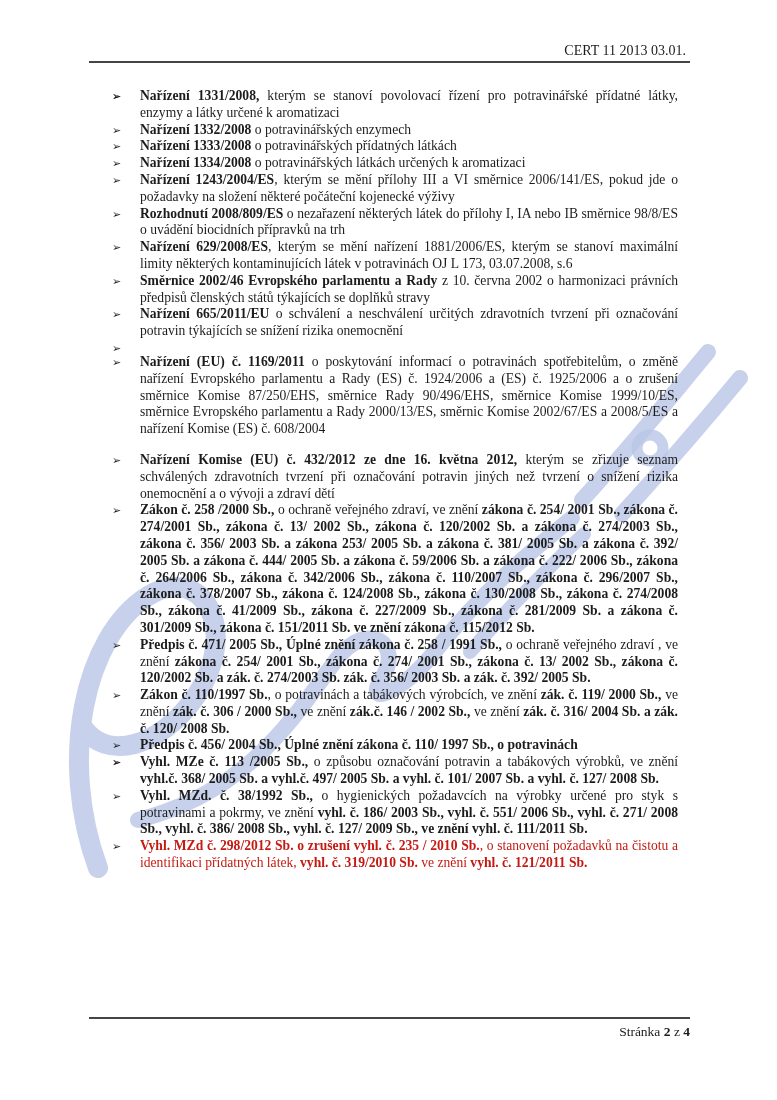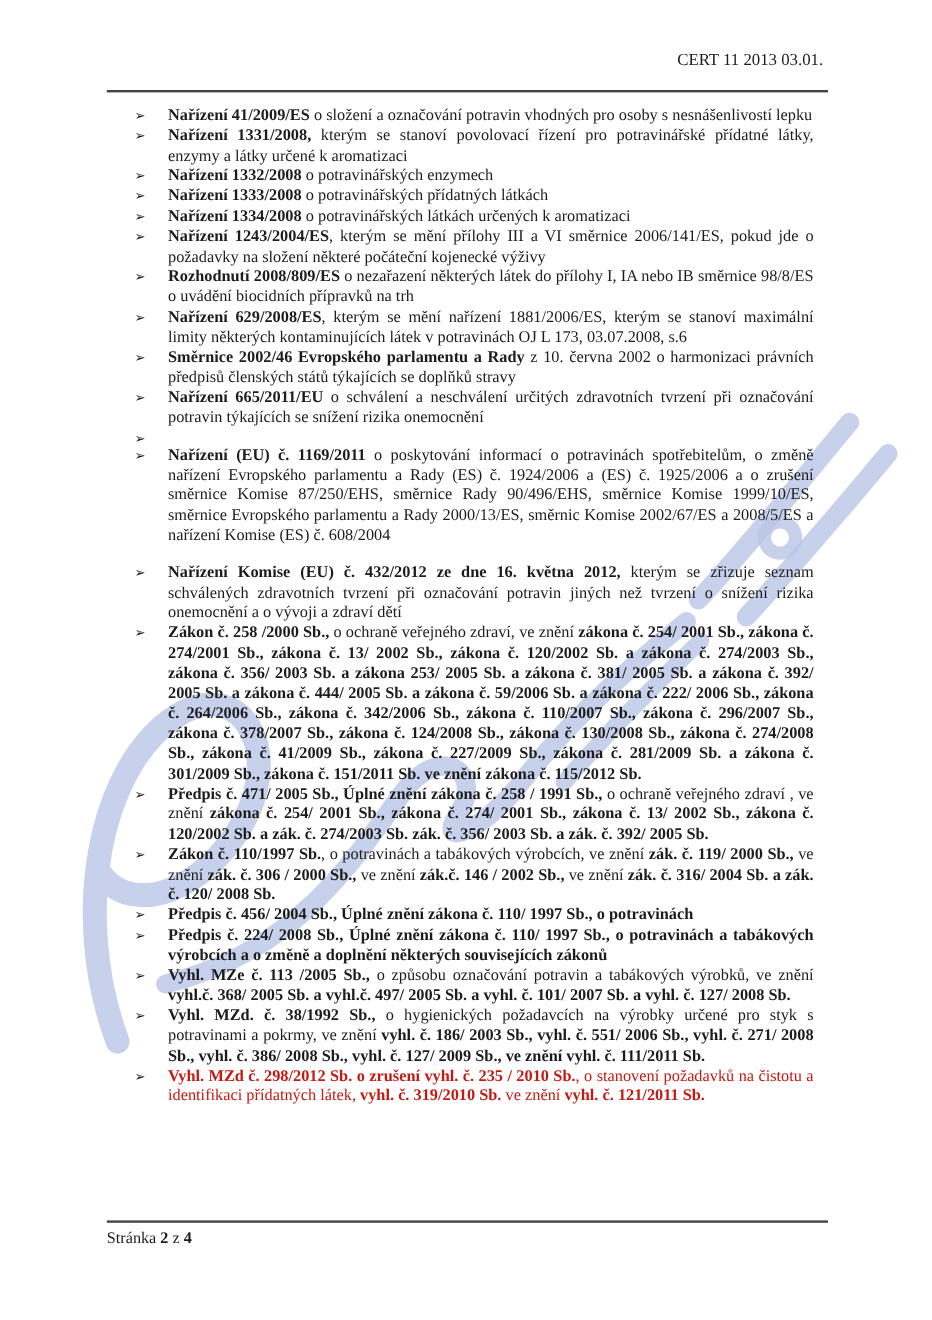--- a/index.html
+++ b/index.html
@@ -19,21 +19,21 @@
     pointer-events: none;
   }
   .header-block {
     position: absolute;
     left: 89px; right: 87px; top: 42px;
     z-index: 1;
     border-bottom: 2px solid var(--rule, #454545);
     text-align: right;
     font-size: 14px;
     line-height: 17px;
-    padding: 0 4px 16px 0;
+    padding: 0 4px 2px 0;
   }
   .list-wrap {
     position: absolute;
     left: 89px; top: 88px;
     width: 601px;
     z-index: 1;
   }
   ul.reg-list { list-style: none; margin: 0; padding: 0; }
   .list-item {
     position: relative;
@@ -51,21 +51,21 @@
     color: var(--text, #1c1c1c);
   }
   .group-gap { margin-top: 14px; }
   .list-item b { font-weight: bold; }
   .red { color: var(--red, #c41a12); }
   .footer-block {
     position: absolute;
     left: 89px; right: 87px; top: 1017px;
     z-index: 1;
     border-top: 2px solid var(--rule, #454545);
-    text-align: left;
+    text-align: right;
     font-size: 13.5px;
     line-height: 17px;
     padding-top: 4px;
   }
 </style>
 </head>
 <body>
 
 <div class="page">
 
@@ -79,38 +79,38 @@
       <circle stroke-width="11" cx="650" cy="448" r="13"></circle>
     </g>
   </svg>
 
   <div class="header-block">
     <span>CERT 11 2013 03.01.</span>
   </div>
 
   <div class="list-wrap">
     <ul class="reg-list">
-        <li class="list-item"><span class="bullet">➢</span><span class="item-text"><b>Nařízení 41/2009/ES</b><span> o složení a označování potravin vhodných pro osoby s nesnášenlivostí lepku</span></span></li>
+        <li class="list-item"><span class="bullet">➢</span></li>
         <li class="list-item"><span class="bullet">➢</span><span class="item-text"><b>Nařízení 1331/2008,</b><span> kterým se stanoví povolovací řízení pro potravinářské přídatné látky, enzymy a látky určené k aromatizaci</span></span></li>
         <li class="list-item"><span class="bullet">➢</span><span class="item-text"><b>Nařízení 1332/2008</b><span> o potravinářských enzymech</span></span></li>
         <li class="list-item"><span class="bullet">➢</span><span class="item-text"><b>Nařízení 1333/2008</b><span> o potravinářských přídatných látkách</span></span></li>
         <li class="list-item"><span class="bullet">➢</span><span class="item-text"><b>Nařízení 1334/2008</b><span> o potravinářských látkách určených k aromatizaci</span></span></li>
         <li class="list-item"><span class="bullet">➢</span><span class="item-text"><b>Nařízení 1243/2004/ES</b><span>, kterým se mění přílohy III a VI směrnice 2006/141/ES, pokud jde o požadavky na složení některé počáteční kojenecké výživy</span></span></li>
         <li class="list-item"><span class="bullet">➢</span><span class="item-text"><b>Rozhodnutí 2008/809/ES</b><span> o nezařazení některých látek do přílohy I, IA nebo IB směrnice 98/8/ES o uvádění biocidních přípravků na trh</span></span></li>
         <li class="list-item"><span class="bullet">➢</span><span class="item-text"><b>Nařízení 629/2008/ES</b><span>, kterým se mění nařízení 1881/2006/ES, kterým se stanoví maximální limity některých kontaminujících látek v potravinách OJ L 173, 03.07.2008, s.6</span></span></li>
         <li class="list-item"><span class="bullet">➢</span><span class="item-text"><b>Směrnice 2002/46 Evropského parlamentu a Rady</b><span> z 10. června 2002 o harmonizaci právních předpisů členských států týkajících se doplňků stravy</span></span></li>
         <li class="list-item"><span class="bullet">➢</span><span class="item-text"><b>Nařízení 665/2011/EU</b><span> o schválení a neschválení určitých zdravotních tvrzení při označování potravin týkajících se snížení rizika onemocnění</span></span></li>
         <li class="list-item"><span class="bullet">➢</span></li>
         <li class="list-item group-gap"><span class="bullet">➢</span><span class="item-text"><b>Nařízení (EU) č. 1169/2011</b><span> o poskytování informací o potravinách spotřebitelům, o změně nařízení Evropského parlamentu a Rady (ES) č. 1924/2006 a (ES) č. 1925/2006 a o zrušení směrnice Komise 87/250/EHS, směrnice Rady 90/496/EHS, směrnice Komise 1999/10/ES, směrnice Evropského parlamentu a Rady 2000/13/ES, směrnic Komise 2002/67/ES a 2008/5/ES a nařízení Komise (ES) č. 608/2004</span></span></li>
         <li class="list-item group-gap"><span class="bullet">➢</span><span class="item-text"><b>Nařízení Komise (EU) č. 432/2012  ze dne 16. května 2012,</b><span> kterým se zřizuje seznam schválených zdravotních tvrzení při označování potravin jiných než tvrzení o snížení rizika onemocnění a o vývoji a zdraví dětí</span></span></li>
         <li class="list-item"><span class="bullet">➢</span><span class="item-text"><b>Zákon č. 258 /2000 Sb.,</b><span> o ochraně veřejného zdraví, ve znění </span><b>zákona č. 254/ 2001 Sb., zákona č. 274/2001 Sb., zákona č. 13/ 2002 Sb., zákona č. 120/2002 Sb. a zákona č. 274/2003 Sb., zákona č. 356/ 2003 Sb. a zákona 253/ 2005 Sb. a zákona č. 381/ 2005 Sb. a zákona č. 392/ 2005 Sb. a zákona č. 444/ 2005 Sb. a zákona č. 59/2006 Sb. a zákona č. 222/ 2006 Sb., zákona č. 264/2006 Sb., zákona č. 342/2006 Sb., zákona č. 110/2007 Sb., zákona č. 296/2007 Sb., zákona č. 378/2007 Sb., zákona č. 124/2008 Sb., zákona č. 130/2008 Sb., zákona č. 274/2008 Sb., zákona č. 41/2009 Sb., zákona č. 227/2009 Sb., zákona č. 281/2009 Sb. a zákona č. 301/2009 Sb., zákona č. 151/2011 Sb. ve znění zákona č. 115/2012 Sb.</b></span></li>
         <li class="list-item"><span class="bullet">➢</span><span class="item-text"><b>Předpis č. 471/ 2005 Sb., Úplné znění zákona č. 258 / 1991 Sb.,</b><span> o ochraně veřejného zdraví , ve znění </span><b>zákona č. 254/ 2001 Sb., zákona č. 274/ 2001 Sb., zákona č. 13/ 2002 Sb., zákona č. 120/2002 Sb. a zák. č. 274/2003 Sb.  zák. č. 356/ 2003 Sb. a zák. č. 392/ 2005 Sb.</b></span></li>
         <li class="list-item"><span class="bullet">➢</span><span class="item-text"><b>Zákon č. 110/1997 Sb.</b><span>, o potravinách a tabákových výrobcích, ve znění </span><b>zák. č. 119/ 2000 Sb.,</b><span> ve znění </span><b>zák. č. 306 / 2000 Sb.,</b><span> ve znění </span><b>zák.č. 146 / 2002 Sb.,</b><span> ve znění </span><b>zák. č. 316/ 2004 Sb. a zák. č. 120/ 2008 Sb.</b></span></li>
         <li class="list-item"><span class="bullet">➢</span><span class="item-text"><b>Předpis č. 456/ 2004 Sb., Úplné znění zákona č. 110/ 1997 Sb., o potravinách</b></span></li>
-        <li class="list-item"><span class="bullet">➢</span><span class="item-text"><b>Předpis č. 224/ 2008 Sb., Úplné znění zákona č. 110/ 1997 Sb., o potravinách a tabákových výrobcích a o změně a doplnění některých souvisejících zákonů</b></span></li>
+        <li class="list-item"><span class="bullet">➢</span></li>
         <li class="list-item"><span class="bullet">➢</span><span class="item-text"><b>Vyhl. MZe č. 113 /2005 Sb.,</b><span> o způsobu označování potravin a tabákových výrobků, ve znění </span><b>vyhl.č. 368/ 2005 Sb. a vyhl.č. 497/ 2005 Sb. a vyhl. č. 101/ 2007 Sb. a vyhl. č. 127/ 2008 Sb.</b></span></li>
         <li class="list-item"><span class="bullet">➢</span><span class="item-text"><b>Vyhl. MZd. č. 38/1992 Sb.,</b><span> o hygienických požadavcích na výrobky určené pro styk s potravinami a pokrmy, ve znění </span><b>vyhl. č. 186/ 2003 Sb., vyhl. č. 551/ 2006 Sb., vyhl. č. 271/ 2008 Sb., vyhl. č. 386/ 2008 Sb., vyhl. č. 127/ 2009 Sb., ve znění vyhl. č. 111/2011 Sb.</b></span></li>
         <li class="list-item"><span class="bullet">➢</span><span class="item-text"><b class="red">Vyhl. MZd č. 298/2012 Sb. o zrušení vyhl. č. 235 / 2010 Sb.</b><span class="red">, o stanovení požadavků na čistotu a identifikaci přídatných látek, </span><b class="red">vyhl. č.  319/2010 Sb.</b><span class="red"> ve znění </span><b class="red">vyhl. č. 121/2011 Sb.</b></span></li>
       </ul>
   </div>
 
   <div class="footer-block">
     <span>Stránka </span><b>2</b><span> z </span><b>4</b>
   </div>
 

